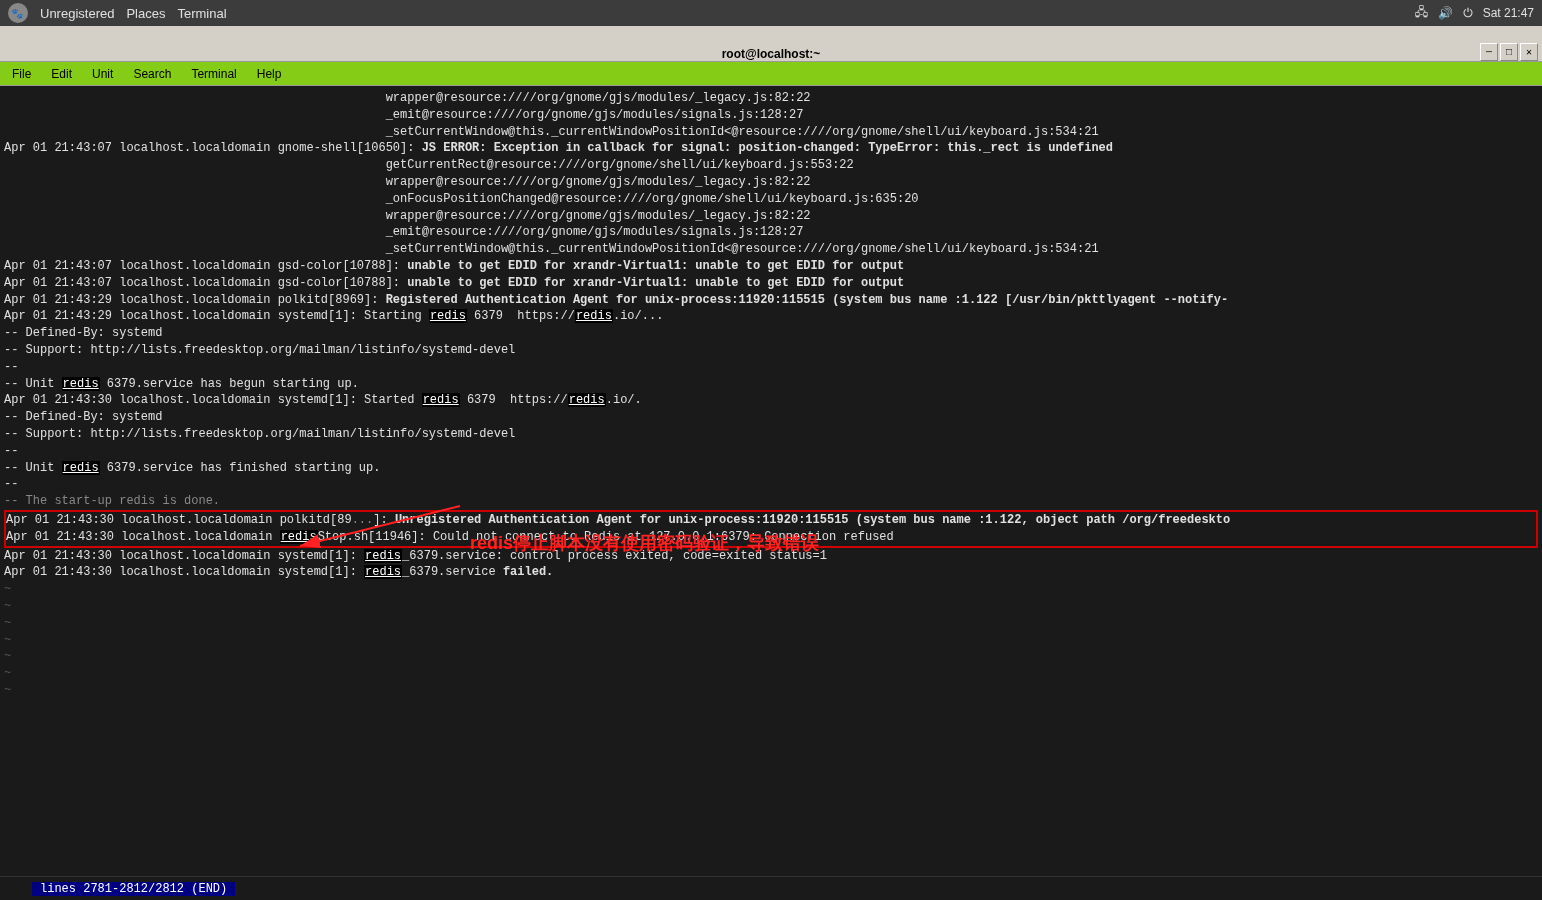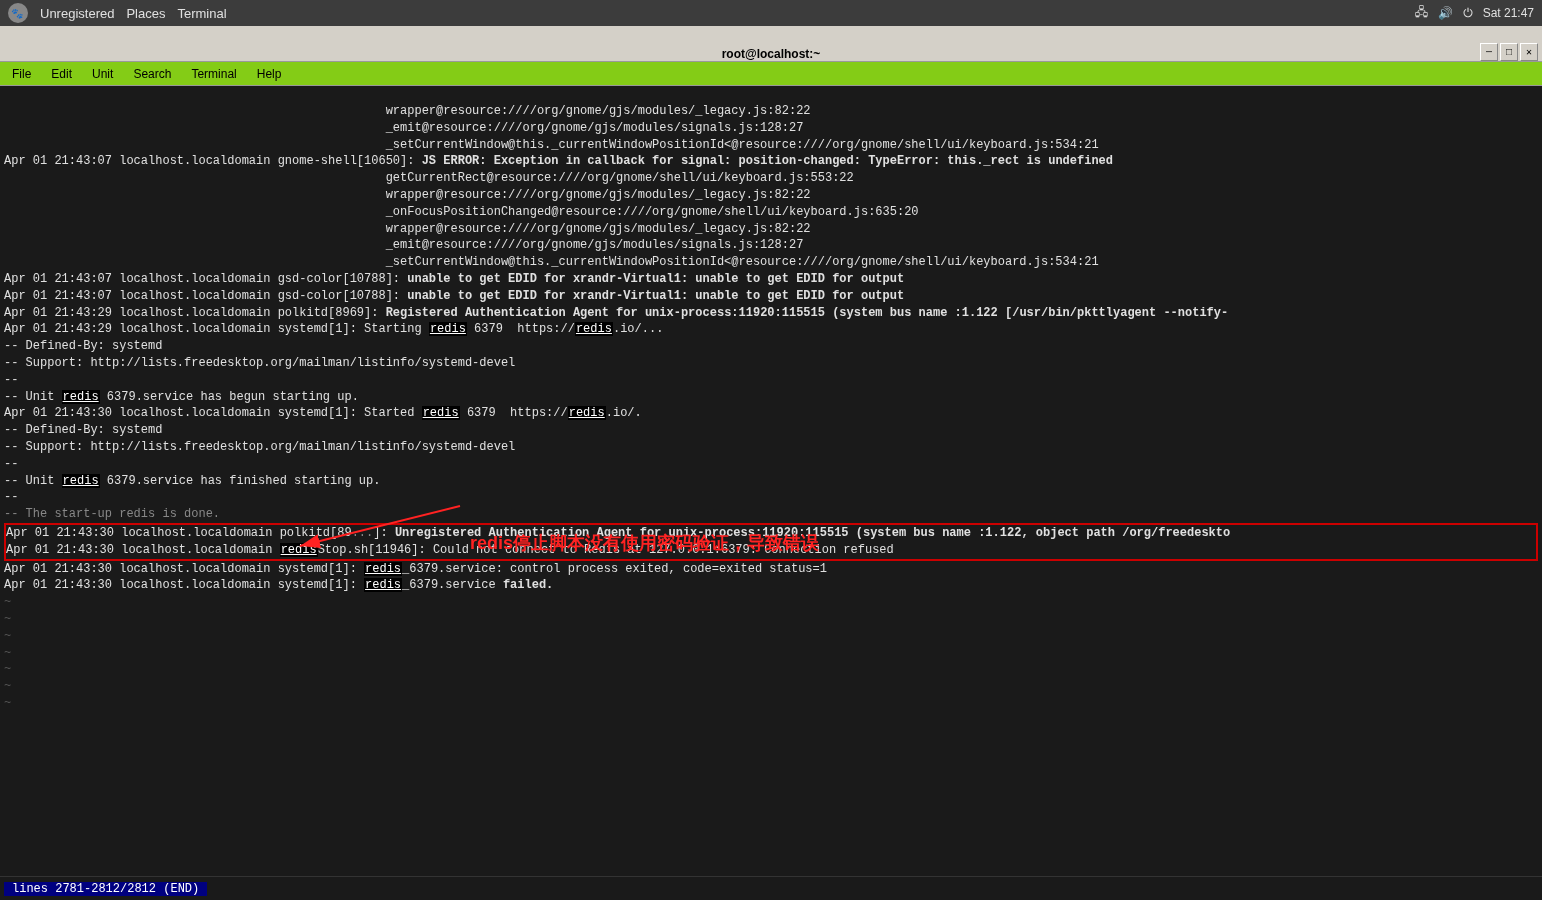--- a/index.html
+++ b/index.html
@@ -109,21 +109,21 @@
       padding: 2px 8px;
       cursor: pointer;
       color: #000;
     }
 
     
     #terminal-content {
       flex: 1;
       background: #1a1a1a;
       color: #e0e0e0;
-      padding: 17px 4px;
+      padding: 4px 4px;
       overflow: hidden;
       font-size: 12px;
       line-height: 1.4;
       position: relative;
     }
 
     .term-line {
       white-space: pre;
       font-family: 'Courier New', Courier, monospace;
       font-size: 12px;
@@ -166,20 +166,21 @@
       align-items: center;
       padding: 0 4px;
       border-top: 1px solid #333;
     }
     #status-bar .lines-info {
       background: #000080;
       color: white;
       padding: 0 8px;
       font-size: 12px;
       font-family: 'Courier New', monospace;
+      margin-left: 28px;
     }
 
     .tilde-lines {
       color: #555;
     }
   </style>
 </head>
 <body>
 
 <div id="system-bar">

